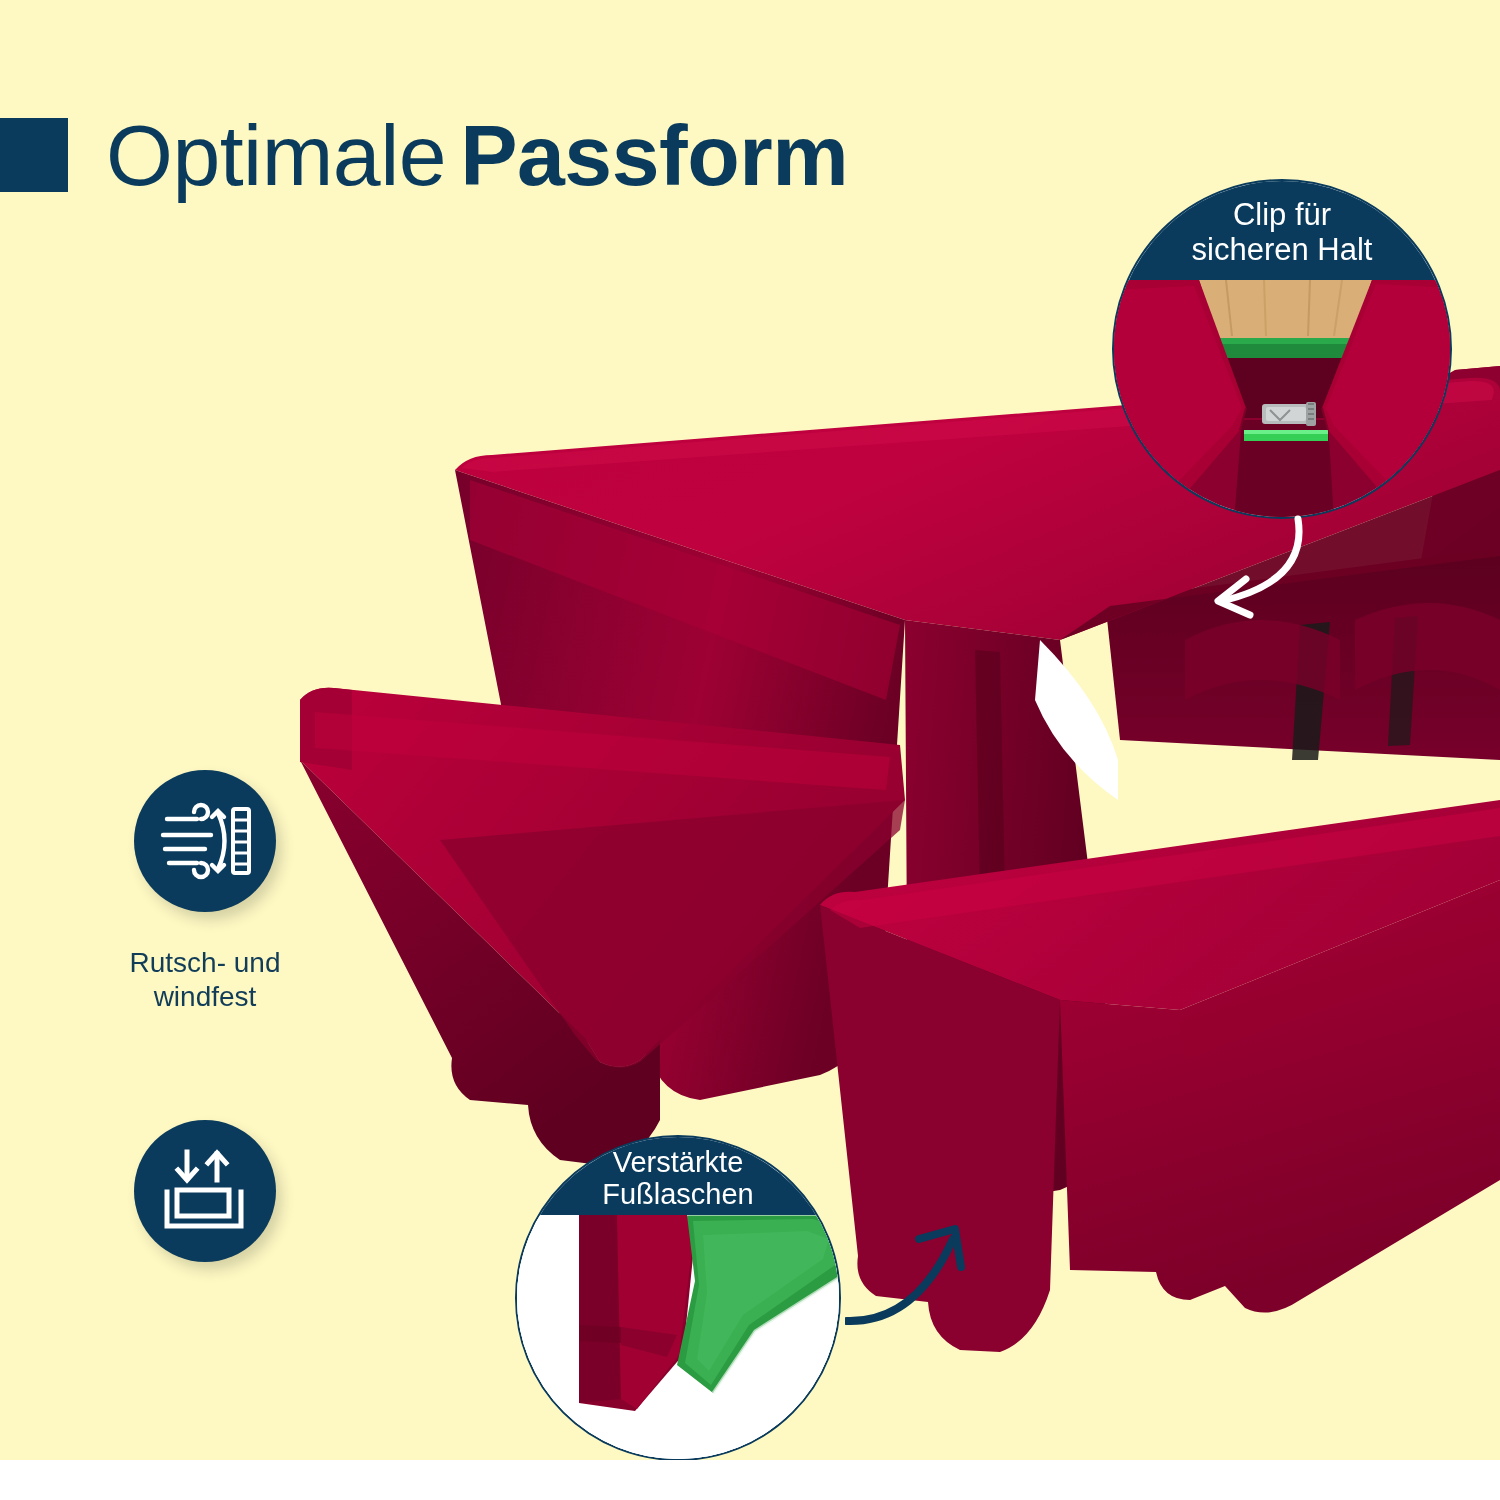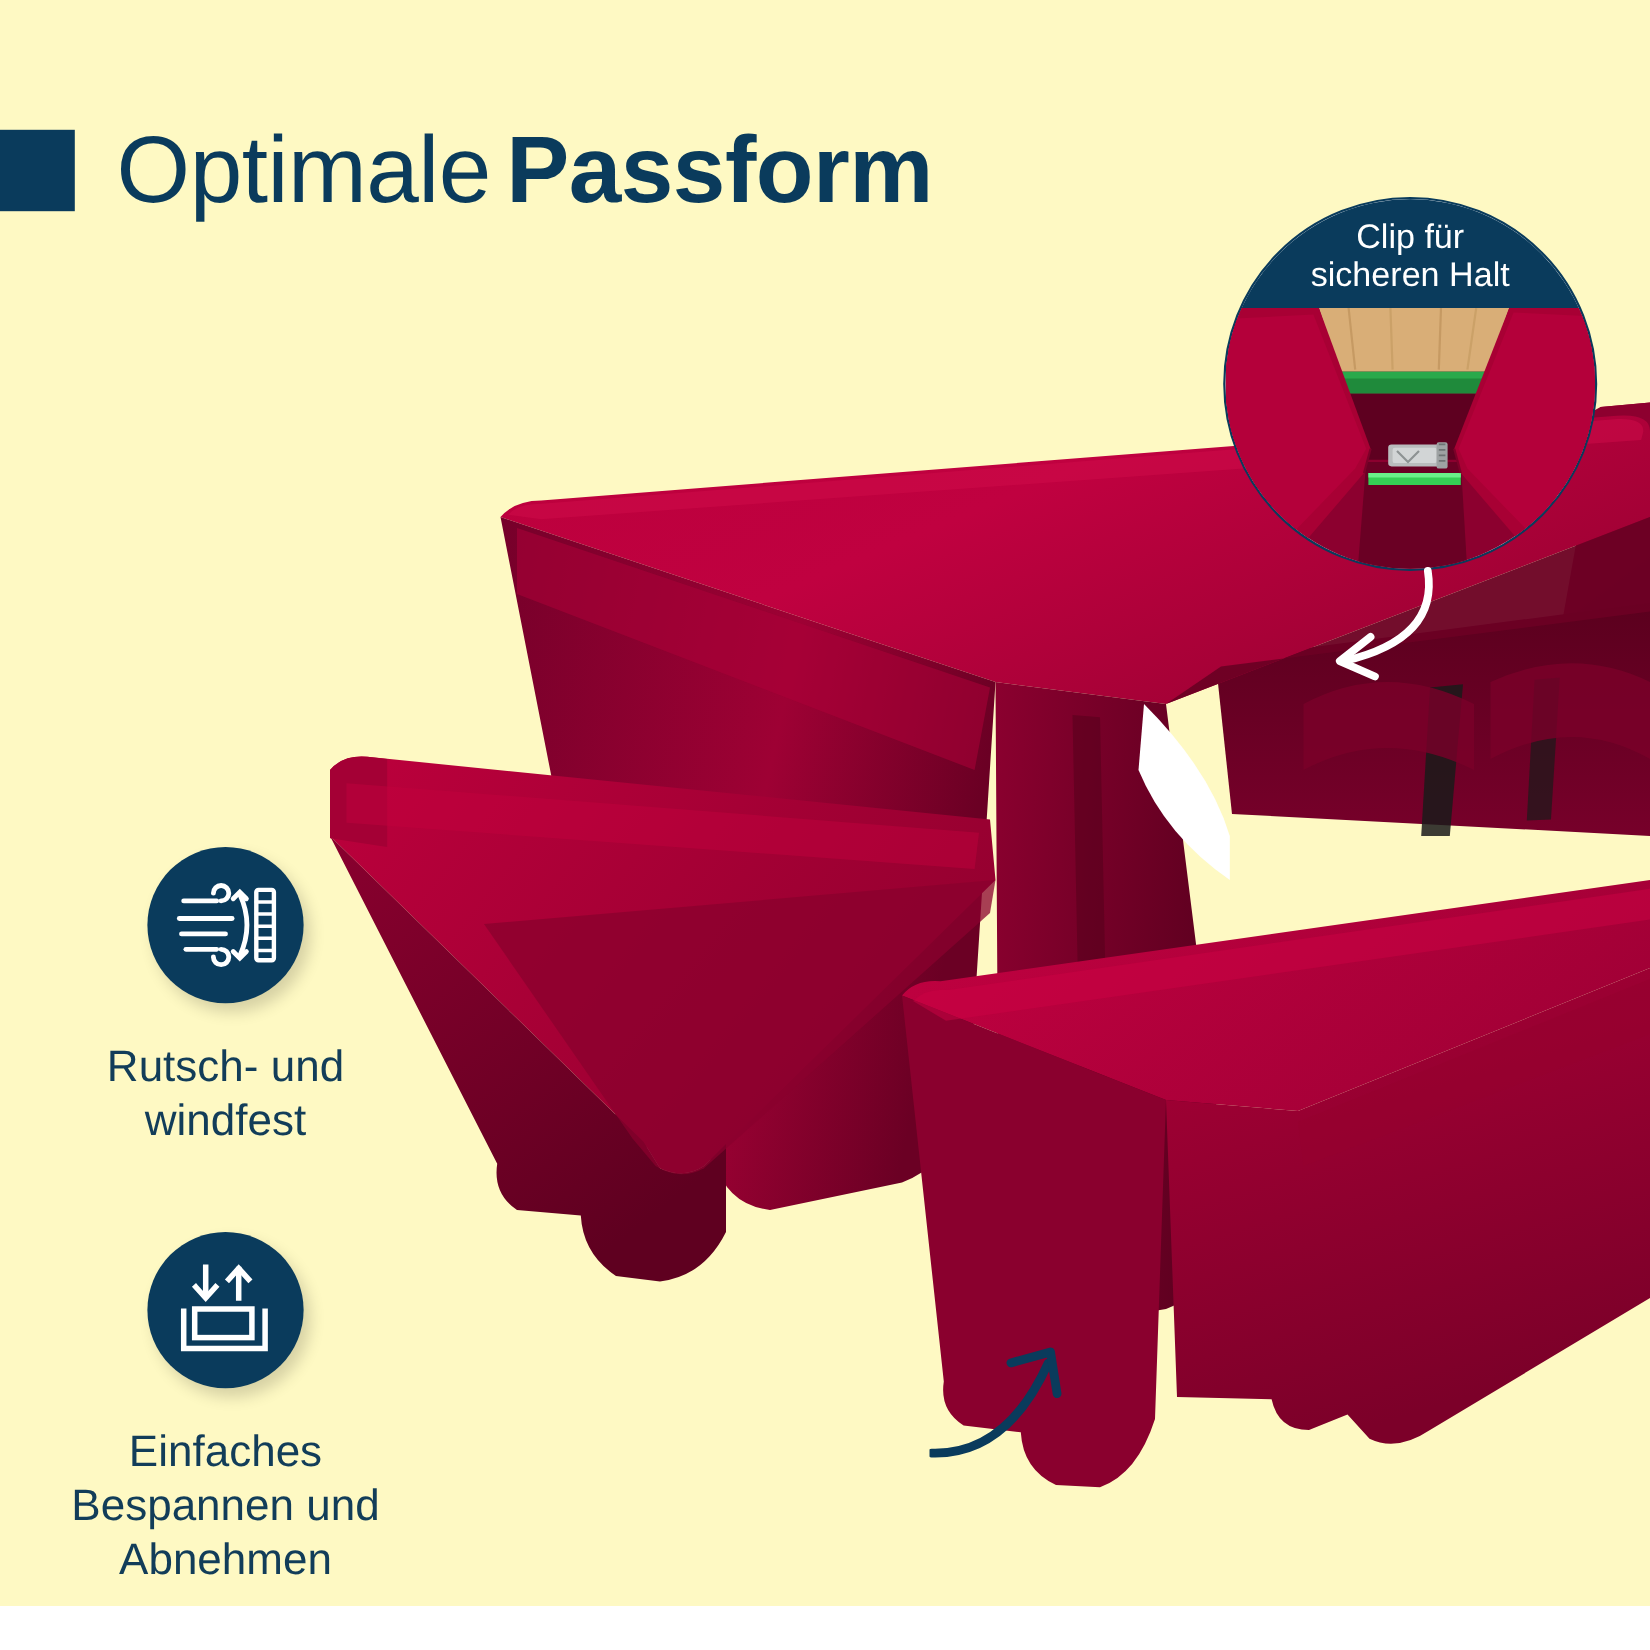--- a/index.html
+++ b/index.html
@@ -72,21 +72,21 @@
     margin: 0 auto 34px auto;
     position: relative;
     box-shadow: 6px 8px 14px rgba(0,0,0,0.16);
     display: flex;
     align-items: center;
     justify-content: center;
   }
   .feature-icon svg { display: block; }
 
   .feature-label {
-    font-size: 40px;
+    font-size: 28px;
     line-height: 1.22;
     color: #123d59;
     font-weight: 300;
     white-space: pre-line;
   }
 
   
   .callout {
     position: absolute;
     border-radius: 50%;
@@ -299,23 +299,20 @@
         <path d="M28 4 V30"></path>
         <path d="M19 22 L28 32 L37 22" fill="none"></path>
 
         <path d="M58 32 V6"></path>
         <path d="M49 15 L58 5 L67 15" fill="none"></path>
 
         <rect x="18" y="42" width="52" height="26" stroke-width="5"></rect>
         <path d="M8 44 V78 H82 V44" stroke-width="5" fill="none"></path>
       </svg>
     </div>
-    <div class="feature-label">Einfaches
-Bespannen und
-Abnehmen</div>
   </div>
 
   <div class="callout c-clip">
     <div class="photo-inner">
       <svg width="340" height="241" viewBox="0 0 340 241">
         <rect x="0" y="0" width="340" height="241" fill="#8c002f"></rect>
 
         <path d="M85 0 L258 0 L238 58 L104 58 Z" fill="#d9ae77"></path>
         <path d="M112 0 L118 56" stroke="#c69a63" stroke-width="2"></path>
         <path d="M150 0 L152 56" stroke="#cba168" stroke-width="2"></path>
@@ -353,19 +350,46 @@
       <div class="band-text">Clip für
 sicheren Halt</div>
     </div>
   </div>
 
   <svg class="arrow a-top" viewBox="0 0 200 130" fill="none">
     <path d="M128 4 Q138 66 52 86" stroke="#ffffff" stroke-width="7" stroke-linecap="round" fill="none"></path>
     <path d="M76 64 L48 86 L80 100" stroke="#ffffff" stroke-width="7" stroke-linecap="round" stroke-linejoin="round" fill="none"></path>
   </svg>
 
+  <div class="callout c-foot">
+    <div class="photo-inner">
+      <svg width="326" height="248" viewBox="0 0 326 248">
+        <rect x="0" y="0" width="326" height="248" fill="#ffffff"></rect>
+
+        <path d="M62 0 L170 0 L178 22 L166 140 L118 196 L62 188 Z" fill="#8a002d"></path>
+        <path d="M62 0 L100 0 L104 184 L62 188 Z" fill="#7b0029"></path>
+        <path d="M100 0 L170 0 L176 26 L162 140 L120 194 L104 184 Z" fill="#a10033"></path>
+
+        <path d="M62 110 L104 112 L104 128 L62 126 Z" fill="#6e0024" opacity="0.75"></path>
+        <path d="M104 112 L160 120 L150 142 L104 130 Z" fill="#8c002e"></path>
+
+        <path d="M170 0 L300 0 L326 6 L326 60 L238 116 L196 178 L160 150 L178 66 Z" fill="#2c9c42"></path>
+        <path d="M176 6 L296 4 L322 12 L318 50 L232 110 L194 170 L168 148 L182 70 Z" fill="#3ab052"></path>
+        <path d="M186 20 L290 16 L312 24 L306 44 L226 100 L192 156 L180 144 L190 78 Z" fill="#49bc60" opacity="0.55"></path>
+
+        <path d="M170 0 L300 0 L326 6" stroke="#ffffff" stroke-width="2" fill="none" opacity="0.5"></path>
+        <path d="M326 60 L238 116 L196 178" stroke="#e6f5e8" stroke-width="3" fill="none" opacity="0.7"></path>
+
+        <path d="M118 196 L166 140 L160 150 L196 178 L170 210 L120 214 Z" fill="#8a002d" opacity="0"></path>
+      </svg>
+    </div>
+    <div class="band">
+      <div class="band-text">Verstärkte
+Fußlaschen</div>
+    </div>
+  </div>
 
   <svg class="arrow a-bot" viewBox="0 0 185 130" fill="none">
     <path d="M2 116 Q70 118 108 34" stroke="#0a3b5c" stroke-width="8" stroke-linecap="round" fill="none"></path>
     <path d="M74 34 L110 24 L116 62" stroke="#0a3b5c" stroke-width="8" stroke-linecap="round" stroke-linejoin="round" fill="none"></path>
   </svg>
 
 </div>
 
 </body></html>

